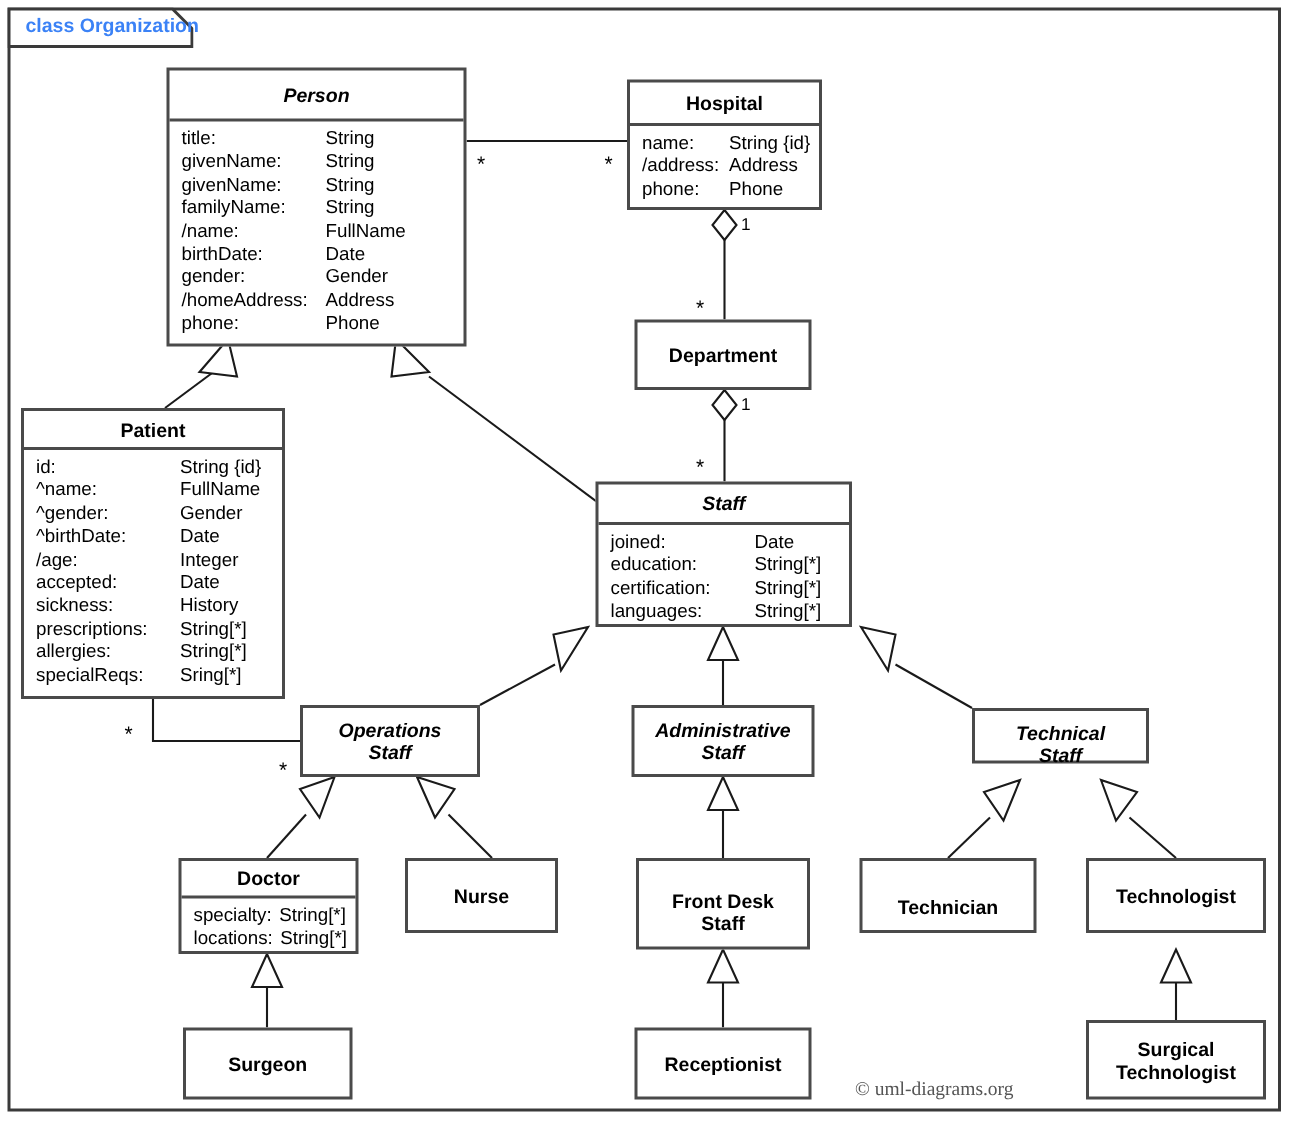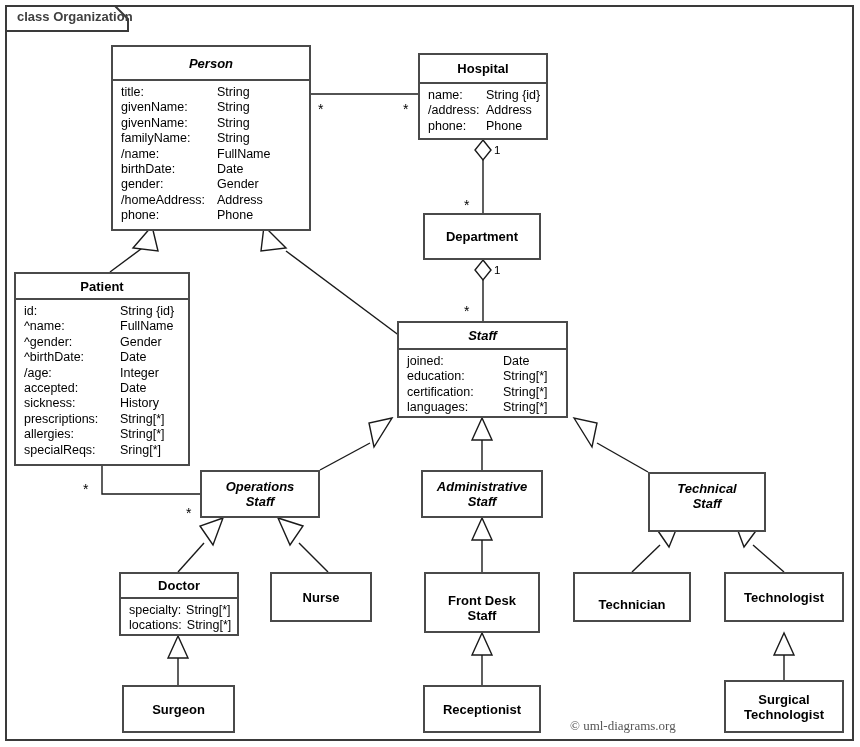--- a/index.html
+++ b/index.html
@@ -37,21 +37,21 @@
     height: 27px;
     box-sizing: border-box;
   }
   .frame-tab svg { display: block; }
   .frame-tab-label {
     position: absolute;
     left: 12px;
     top: 4px;
     font-size: 13px;
     font-weight: bold;
-    color: #404040;
+    color: #3b82f6;
     white-space: nowrap;
   }
 
   
   .cls {
     position: absolute;
     box-sizing: border-box;
     border: 2px solid #4a4a4a;
     background: #ffffff;
     z-index: 5;
@@ -340,21 +340,21 @@
   <div class="cls" style="left:200px; top:470px; width:120px; height:48px;">
     <div class="cls-name abstract" style="height:44px;">Operations
 Staff</div>
   </div>
 
   <div class="cls" style="left:421px; top:470px; width:122px; height:48px;">
     <div class="cls-name abstract" style="height:44px;">Administrative
 Staff</div>
   </div>
 
-  <div class="cls" style="left:648px; top:472px; width:118px; height:60px;">
+  <div class="cls" style="left:648px; top:472px; width:118px; height:37px;">
     <div class="cls-name abstract" style="height:44px;">Technical
 Staff</div>
   </div>
 
   <div class="cls" style="left:119px; top:572px; width:120px; height:64px;">
     <div class="cls-name divided" style="height:25px;">Doctor</div>
     <div class="cls-attrs">
       <div class="attr inlinecol">
           <span class="a-name">specialty:</span>
           <span class="a-type">String[*]</span>

